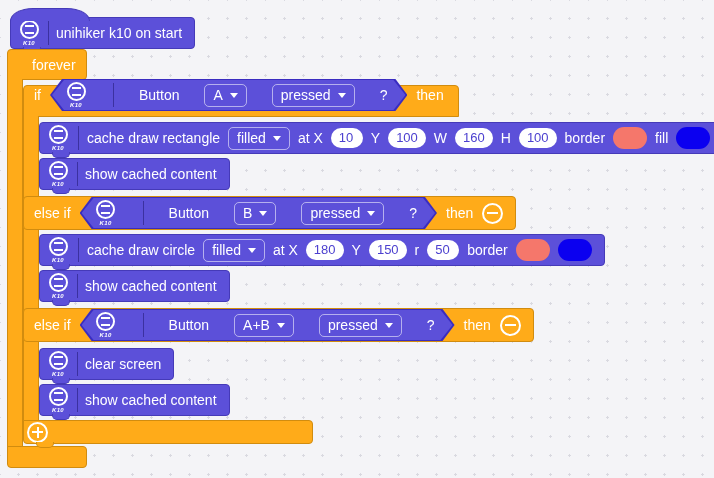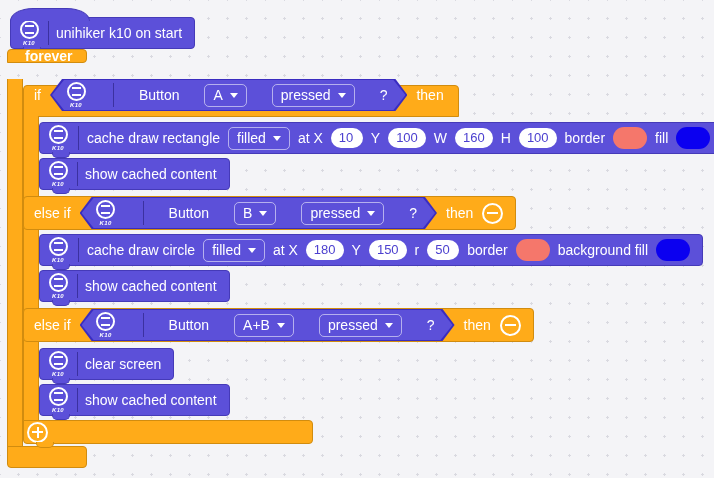--- a/index.html
+++ b/index.html
@@ -70,21 +70,21 @@
       <span class="k10circle">
           <span class="k10lines"></span>
         </span>
       <span class="k10label">K10</span>
     </span>
     <span class="sep"></span>
     <span class="lbl">unihiker k10 on start</span>
     <i class="tab p"></i>
   </div>
 
-  <div class="block orange" style="left:7px;top:49px;width:80px;height:14px;border-radius:4px 4px 4px 0;padding-left:17px;font-weight:bold;">
+  <div class="block orange" style="left:7px;top:49px;width:80px;height:31px;border-radius:4px 4px 4px 0;padding-left:24px;">
     <span class="lbl">forever</span>
   </div>
   <div class="block orange" style="left:7px;top:79px;width:16px;height:368px;border-radius:0;border-top:none;border-bottom:none;"></div>
   <div class="block orange" style="left:7px;top:446px;width:80px;height:22px;border-radius:0 4px 4px 4px;"></div>
 
   <div class="block orange" style="left:23px;top:85px;height:32px;gap:9px;padding:0 14px 12px 10px;border-radius:4px 4px 0 0;">
     <span class="lbl">if</span>
     <span class="hex">
       <span class="hex-inner">
         <span class="k10icon">
@@ -192,21 +192,20 @@
       <span class="caret"></span>
     </span>
     <span class="lbl">at X</span>
     <span class="pill">180</span>
     <span class="lbl">Y</span>
     <span class="pill">150</span>
     <span class="lbl">r</span>
     <span class="pill">50</span>
     <span class="lbl">border</span>
     <span class="swatch" style="background-color: rgb(245, 119, 107);"></span>
-    <span class="lbl">background fill</span>
     <span class="swatch" style="background-color: rgb(11, 0, 240);"></span>
     <i class="tab p"></i>
   </div>
 
   <div class="block purple stack" style="left:39px;top:270px;">
     <span class="k10icon">
       <span class="k10circle">
           <span class="k10lines"></span>
         </span>
       <span class="k10label">K10</span>

